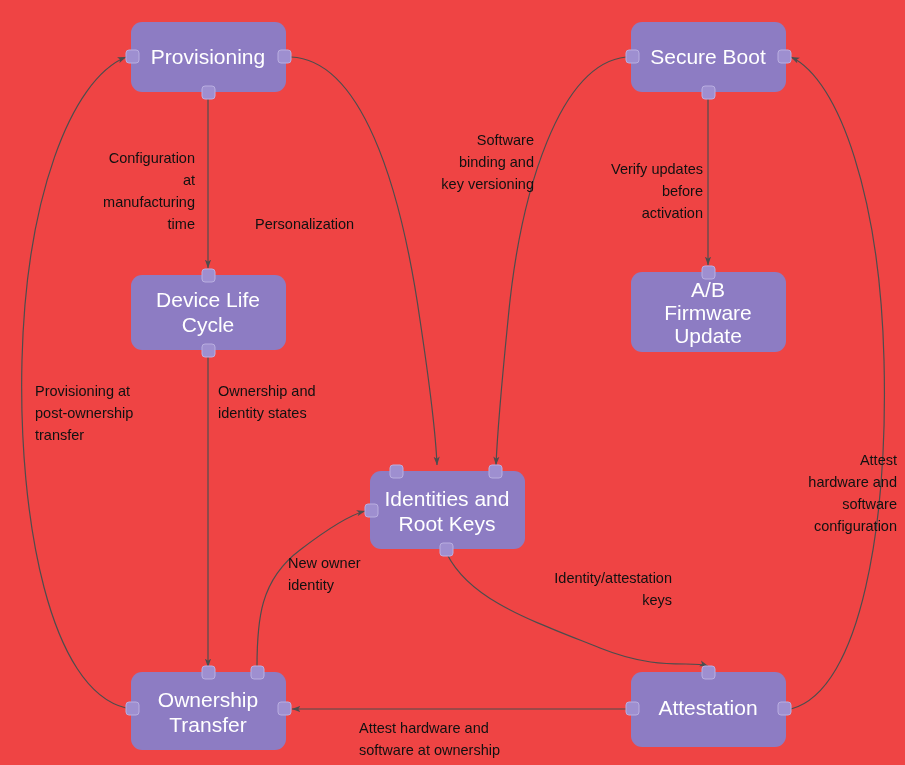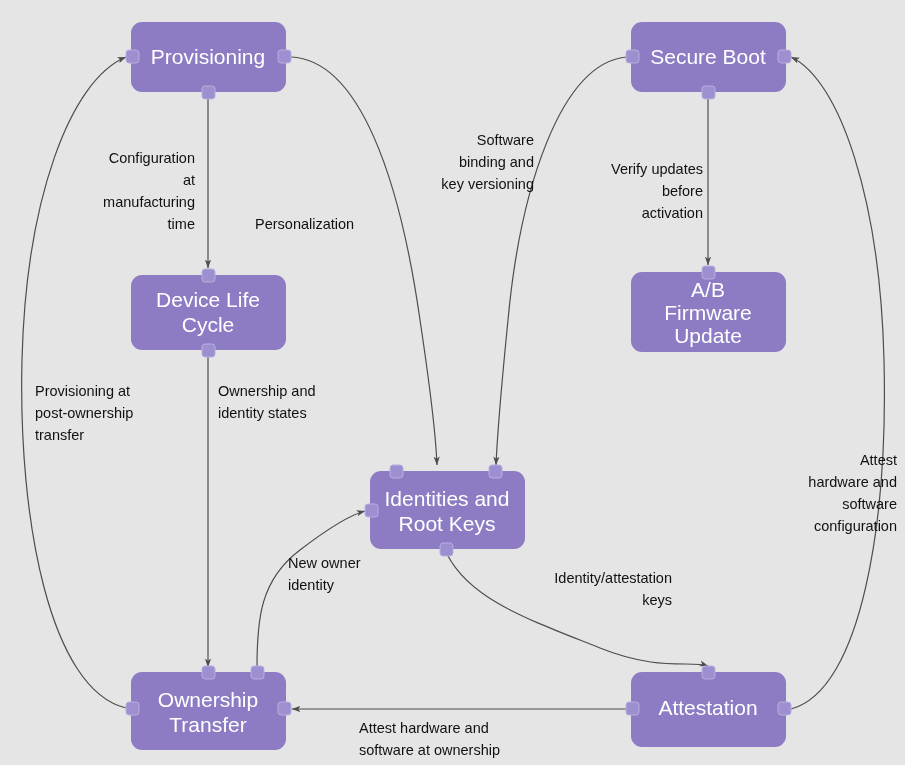--- a/index.html
+++ b/index.html
@@ -10,21 +10,21 @@
   body {
     width: 905px;
     height: 765px;
     overflow: hidden;
     font-family: "Liberation Sans", sans-serif;
   }
   #diagram-root {
     position: relative;
     width: 905px;
     height: 765px;
-    background: #e5e5e5;
+    background: #ef4444;
   }
   svg#diagram-svg {
     position: absolute;
     left: 0;
     top: 0;
     width: 905px;
     height: 765px;
   }
   .node-rect {
     fill: #8d7cc3;

